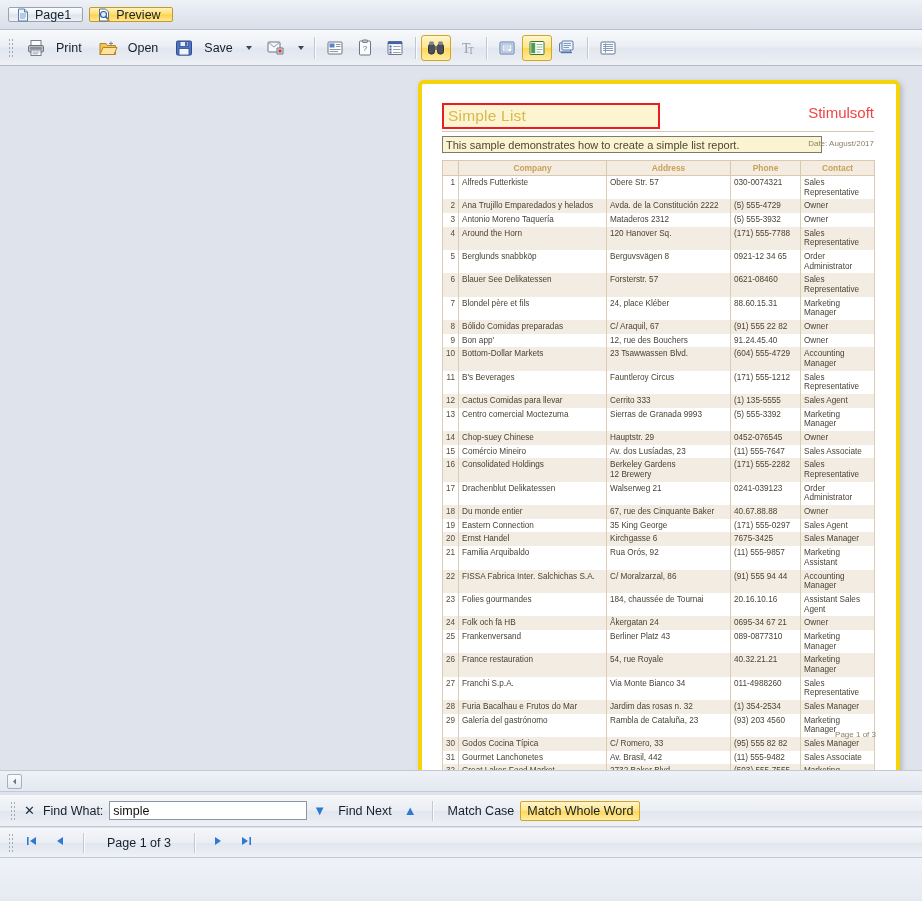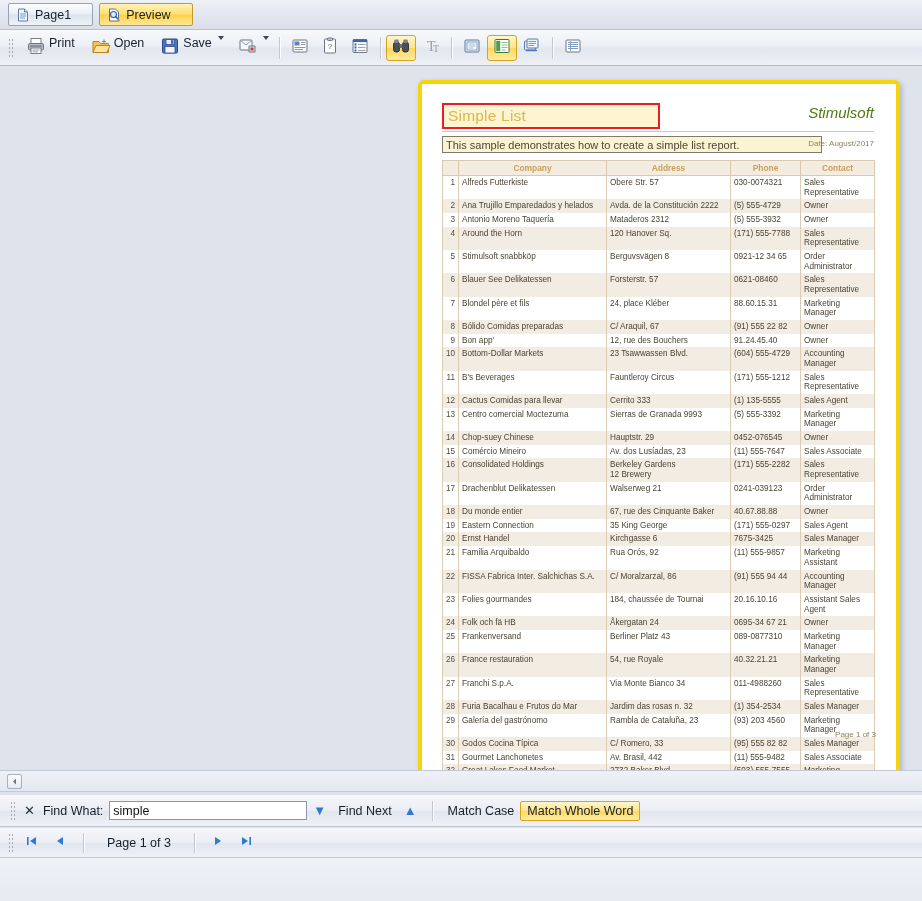--- a/index.html
+++ b/index.html
@@ -14,43 +14,43 @@
   }
 
   
   #tabstrip{
     position:absolute; left:0; top:0; width:922px; height:30px;
     background:linear-gradient(to bottom,#eef1f6 0%,#e3e7ef 50%,#d9dee8 100%);
     border-bottom:1px solid #b9c0cd;
     display:flex; align-items:center; padding-left:8px; gap:6px;
   }
   .tab{
-    height:23px; display:flex; align-items:center; gap:5px;
-    padding:0 21px 0 7px; border:1px solid #9aa3b2; border-radius:2px;
+    height:15px; display:flex; align-items:center; gap:5px;
+    padding:0 11px 0 7px; border:1px solid #9aa3b2; border-radius:2px;
     background:linear-gradient(to bottom,#fcfdfe 0%,#eaeef4 48%,#dde3ec 52%,#eef2f7 100%);
     font-size:12.5px; color:#16212e; cursor:default; white-space:nowrap;
   }
   .tab.active{
     border:1px solid #c09a30;
     background:linear-gradient(to bottom,#fff2bc 0%,#ffdf72 46%,#ffd24d 54%,#ffe896 100%);
   }
   .tab .ic{ width:14px;height:14px;display:block; }
 
   
   #toolbar{
     position:absolute; left:0; top:30px; width:922px; height:36px;
     background:linear-gradient(to bottom,#f7f9fb 0%,#eceff5 45%,#e2e6ee 55%,#edf0f5 100%);
     border-bottom:1px solid #b4bcc9;
     display:flex; align-items:center; padding-left:6px;
   }
   .grip{ width:6px;height:20px;margin:0 4px 0 2px;
      background-image:radial-gradient(circle,#9aa3b1 40%,transparent 41%);
      background-size:3px 4px; opacity:.9;}
   .tbtn{
-    height:26px; display:flex; align-items:flex-start; gap:3px;
+    height:26px; display:flex; align-items:center; gap:10px;
     padding:0 7px; border:1px solid transparent; border-radius:3px;
     font-size:12.5px; color:#15202c; cursor:default; white-space:nowrap;
   }
   .tbtn.iconly{ padding:0 4px; }
   .tbtn.hot{
     border:1px solid #d3a520; border-radius:3px;
     background:linear-gradient(to bottom,#fff6cd 0%,#ffe387 50%,#ffd757 52%,#ffeda5 100%);
   }
   .tsep{ width:1px;height:22px;background:#c2c8d2;margin:0 5px;
          box-shadow:1px 0 0 #fafbfc; }
@@ -75,21 +75,21 @@
   
   .rpt{ position:absolute; left:20px; top:19px; width:432px; }
   .rpt-titlerow{ position:relative; height:30px; }
   .rpt-title-box{
     position:absolute;left:0;top:0;width:218px;height:26px;
     border:2px solid #ec1c24; background:#fdf5d2;
     display:flex;align-items:center;padding-left:4px;
   }
   .rpt-title{ font-size:15.5px;color:#d9b84a;font-family:"Liberation Sans",sans-serif;
      letter-spacing:.2px;}
-  .rpt-brand{ position:absolute;right:0;top:1px;font-size:15px;color:#4d7c0f;font-style:italic;}
+  .rpt-brand{ position:absolute;right:0;top:1px;font-size:15px;color:#ef4444;}
   .rpt-rule{ position:absolute;left:0;right:0;top:28px;height:1px;background:#d7c9ab;}
 
   .rpt-subrow{ position:relative;height:19px;margin-top:3px;}
   .rpt-desc{
     position:absolute;left:0;top:0;width:380px;height:17px;
     border:1px solid #7e7a6c;background:#fbf4d2;
     font-size:11px;color:#4d4637;display:flex;align-items:center;padding-left:3px;
   }
   .rpt-date{ position:absolute;right:0;top:3px;font-size:8px;color:#8d8165;}
 
@@ -451,21 +451,21 @@
               </tr>
               <tr class="alt">
                 <td class="num">4</td>
                 <td>Around the Horn</td>
                 <td>120 Hanover Sq.</td>
                 <td>(171) 555-7788</td>
                 <td>Sales Representative</td>
               </tr>
               <tr>
                 <td class="num">5</td>
-                <td>Stimulsoft snabbköp</td>
+                <td>Berglunds snabbköp</td>
                 <td>Berguvsvägen  8</td>
                 <td>0921-12 34 65</td>
                 <td>Order Administrator</td>
               </tr>
               <tr class="alt">
                 <td class="num">6</td>
                 <td>Blauer See Delikatessen</td>
                 <td>Forsterstr. 57</td>
                 <td>0621-08460</td>
                 <td>Sales Representative</td>

